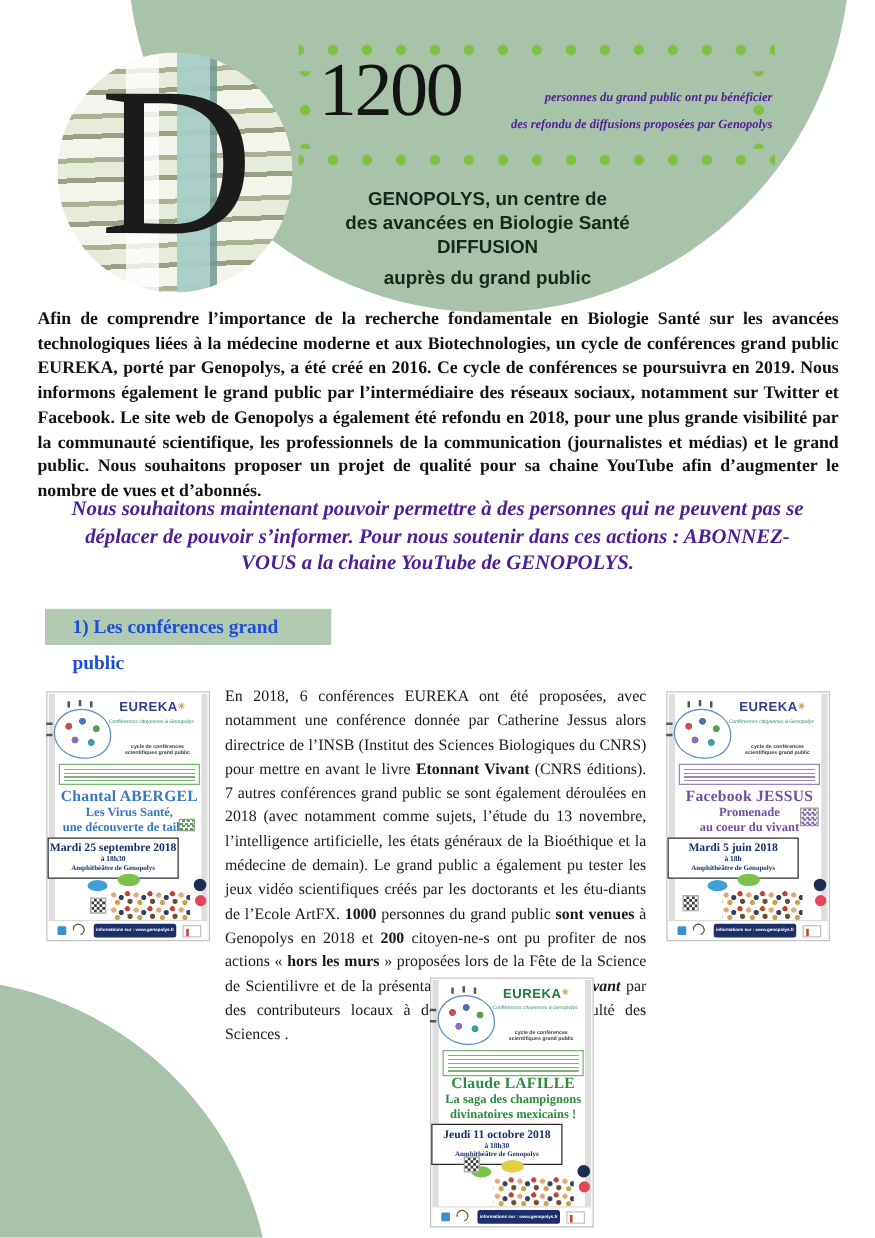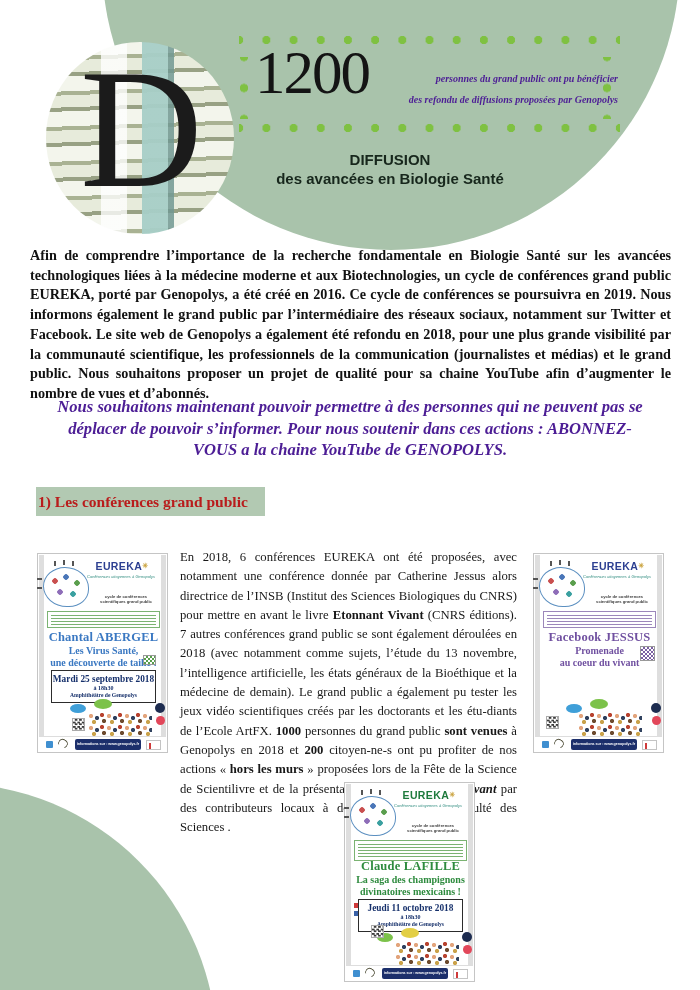--- a/index.html
+++ b/index.html
@@ -34,21 +34,21 @@
   .bubble{position:absolute;left:240px;top:150px;width:300px;text-align:center;z-index:3;
           font-family:"Liberation Sans",sans-serif;font-weight:700;font-size:15px;line-height:19px;color:#17271c;}
   .bubble-last{margin-top:6px;}
 
   
   .intro{position:absolute;left:30px;top:246px;width:641px;margin:0;text-align:justify;
          font-weight:700;font-size:14.2px;line-height:19.7px;color:#121212;z-index:1;}
   .callout{position:absolute;left:50px;top:396px;width:600px;margin:0;text-align:center;
          font-style:italic;font-weight:700;font-size:16.6px;line-height:21.5px;color:#4c1d95;}
   .sec-title{position:absolute;left:36px;top:487px;width:229px;height:29px;background:#b2c9b2;
-         font-weight:700;font-size:15.5px;line-height:29px;padding-left:2px;box-sizing:border-box;color:#b91c1c;}
+         font-weight:700;font-size:15.5px;line-height:29px;padding-left:22px;box-sizing:border-box;color:#1d4ed8;}
   .body-col{position:absolute;left:180px;top:548px;width:337px;margin:0;text-align:justify;
          font-size:12.7px;line-height:19.3px;color:#181818;z-index:1;}
   .body-col span{font-weight:400;}
 
   
   .poster{position:absolute;width:131px;height:200px;background:#fff;border:1px solid #c5c5c5;
           box-sizing:border-box;z-index:5;font-family:"Liberation Sans",sans-serif;}
   .poster > *{position:absolute;box-sizing:border-box;}
   .pA{left:37px;top:553px;--accent:#3a78c2;--logo:#2c3f91;--lines:#4f9a43;--bub1:#3f9fd8;--bub2:#7cc24a;}
   .pB{left:533px;top:553px;--accent:#7050a0;--logo:#2c3f91;--lines:#7b5fa3;--bub1:#3f9fd8;--bub2:#7cc24a;}
@@ -79,21 +79,21 @@
       opacity:.75;}
   .pC .p-minibox{height:21px;}
   .p-title{left:7px;top:76px;width:117px;text-align:center;font-family:"Liberation Serif",serif;
            font-weight:700;color:var(--accent);}
   .p-title div{position:static;}
   .t1{font-size:12.5px;line-height:15px;letter-spacing:.2px;}
   .t2{font-size:10px;line-height:11.8px;}
   .p-thumb{background:repeating-conic-gradient(var(--thumbc) 0 25%,#fff 0 50%) 0 0/4px 4px;border:0.5px solid #999;}
   .pA .p-thumb{right:11px;top:101px;width:13px;height:10px;--thumbc:#5a9e4d;}
   .pB .p-thumb{right:8px;top:92px;width:15px;height:15px;--thumbc:#7b5fa3;}
-  .p-datebox{left:13px;top:116px;width:105px;height:33px;border:1.4px solid #2c2c2c;text-align:center;
+  .p-datebox{left:0;top:116px;width:105px;height:33px;border:1.4px solid #2c2c2c;text-align:center;
       color:#16306b;font-family:"Liberation Serif",serif;font-weight:700;background:#fff;}
   .p-datebox div{position:static;}
   .d1{font-size:9.3px;line-height:11px;margin-top:2.5px;}
   .d2{font-size:6px;line-height:7px;}
   .d3{font-size:5.6px;line-height:7px;}
   .bub{border-radius:50%;}
   .b1{left:32px;top:150px;width:16px;height:9px;background:var(--bub1);}
   .b2{left:56px;top:145px;width:18px;height:10px;background:var(--bub2);}
   .p-qr{left:34px;top:164px;width:13px;height:13px;border:0.8px solid #aaa;
         background:repeating-conic-gradient(#3c3c3c 0 25%,#fff 0 50%) 0 0/4.4px 4.4px;}
@@ -139,22 +139,24 @@
   <div class="dots dots-l"></div>
   <div class="dots dots-r"></div>
 
   <div class="stat-num">1200</div>
   <div class="stat-text">
     <div>personnes du grand public ont pu bénéficier</div>
     <div>des refondu de diffusions proposées par Genopolys</div>
   </div>
 
   <div class="bubble">
+    <div>GENOPOLYS, un centre de</div>
+    <div>des avancées en Biologie Santé</div>
     <div>DIFFUSION</div>
-    <div>des avancées en Biologie Santé</div>
+    <div class="bubble-last">auprès du grand public</div>
   </div>
 
   <p class="intro">Afin de comprendre l’importance de la recherche fondamentale en Biologie Santé sur les avancées technologiques liées à la médecine moderne et aux Biotechnologies, un cycle de conférences grand public EUREKA, porté par Genopolys, a été créé en 2016. Ce cycle de conférences se poursuivra en 2019. Nous informons également le grand public par l’intermédiaire des réseaux sociaux, notamment sur Twitter et Facebook. Le site web de Genopolys a également été refondu en 2018, pour une plus grande visibilité par la communauté scientifique, les professionnels de la communication (journalistes et médias) et le grand public. Nous souhaitons proposer un projet de qualité pour sa chaine YouTube afin d’augmenter le nombre de vues et d’abonnés.</p>
 
   <p class="callout">Nous souhaitons maintenant pouvoir permettre à des personnes qui ne peuvent pas se déplacer de pouvoir s’informer. Pour nous soutenir dans ces actions : ABONNEZ-VOUS a la chaine YouTube de GENOPOLYS.</p>
 
   <div class="sec-title">1) Les conférences grand public</div>
 
   <p class="body-col"><span>En 2018, 6 conférences EUREKA ont été proposées, avec notamment une conférence donnée par Catherine Jessus alors directrice de l’INSB (Institut des Sciences Biologiques du CNRS) pour mettre en avant le livre </span><span style="font-weight: 700;">Etonnant Vivant</span><span> (CNRS éditions). 7 autres conférences grand public se sont également déroulées en 2018 (avec notamment comme sujets, l’étude du 13 novembre, l’intelligence artificielle, les états généraux de la Bioéthique et la médecine de demain). Le grand public a également pu tester les jeux vidéo scientifiques créés par les doctorants et les étu-diants de l’Ecole ArtFX. </span><span style="font-weight: 700;">1000</span><span> personnes du grand public </span><span style="font-weight: 700;">sont venues</span><span> à Genopolys en 2018 et </span><span style="font-weight: 700;">200</span><span> citoyen-ne-s ont pu profiter de nos actions « </span><span style="font-weight: 700;">hors les murs</span><span> » proposées lors de la Fête de la Science de Scientilivre et de la présentation du livre </span><span style="font-weight: 700; font-style: italic;">étonnant vivant</span><span> par des contributeurs locaux à des étudiants de la Faculté des Sciences .</span></p>
 
@@ -198,20 +200,25 @@
     <div class="p-logo"><span>EUREKA</span><span class="bulb">✳</span></div>
     <div class="p-tag">Conférences citoyennes à Genopolys</div>
     <div class="p-cycle">cycle de conférences scientifiques grand public</div>
     <div class="p-minibox"></div>
     <div class="p-title">
       <div class="t1">Facebook JESSUS</div>
       <div class="t2">Promenade</div>
       <div class="t2">au coeur du vivant</div>
     </div>
     <div class="p-thumb"></div>
+    <div class="p-datebox">
+      <div class="d1">Mardi 5 juin 2018</div>
+      <div class="d2">à 18h</div>
+      <div class="d3">Amphithéâtre de Genopolys</div>
+    </div>
     <span class="bub b1"></span>
     <span class="bub b2"></span>
     <div class="p-qr"></div>
     <div class="crowd"></div>
     <span class="bdg bdg1"></span>
     <span class="bdg bdg2"></span>
     <div class="p-foot">
       <span class="f-sq"></span>
       <span class="f-sw"></span>
       <span class="f-bar">informations sur : www.genopolys.fr</span>

